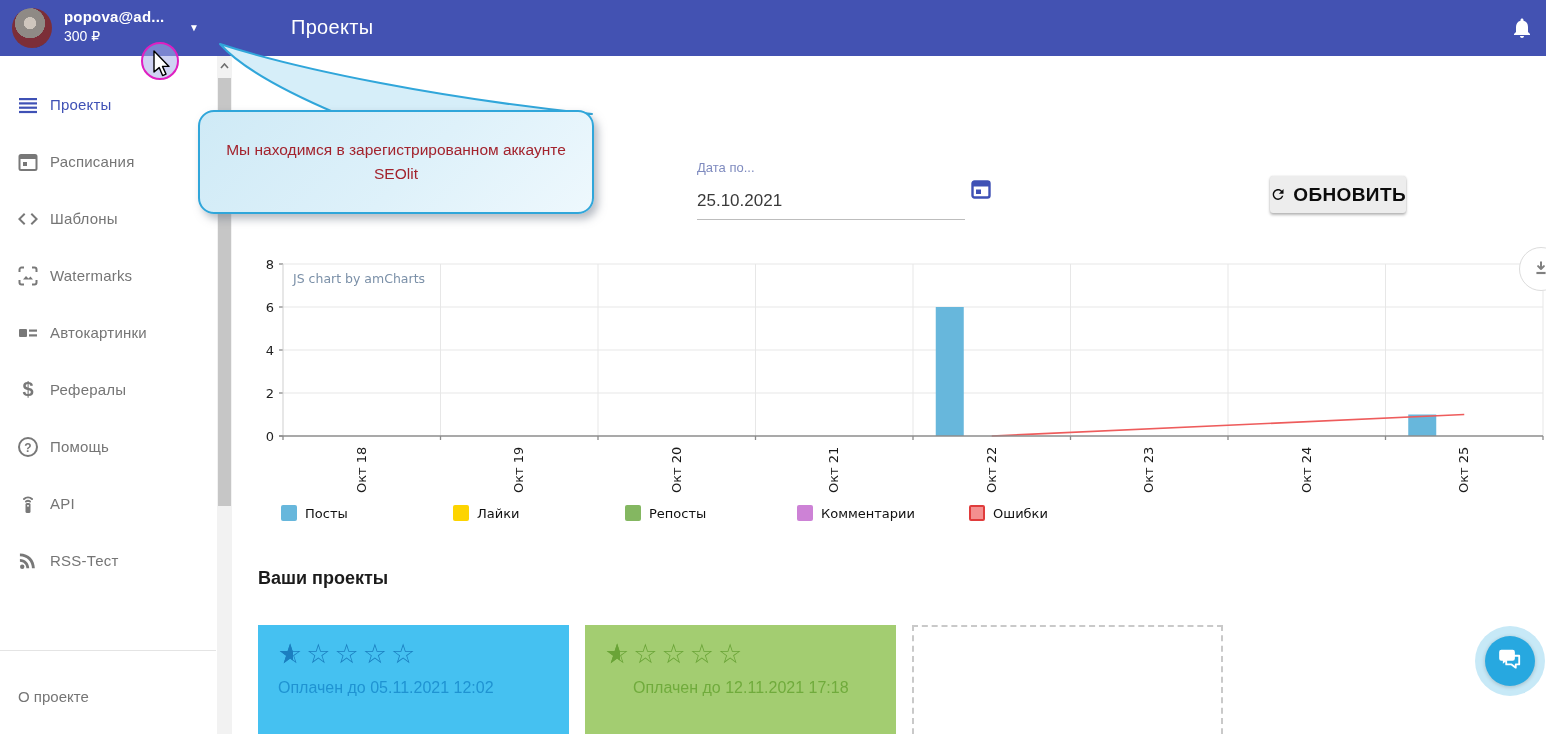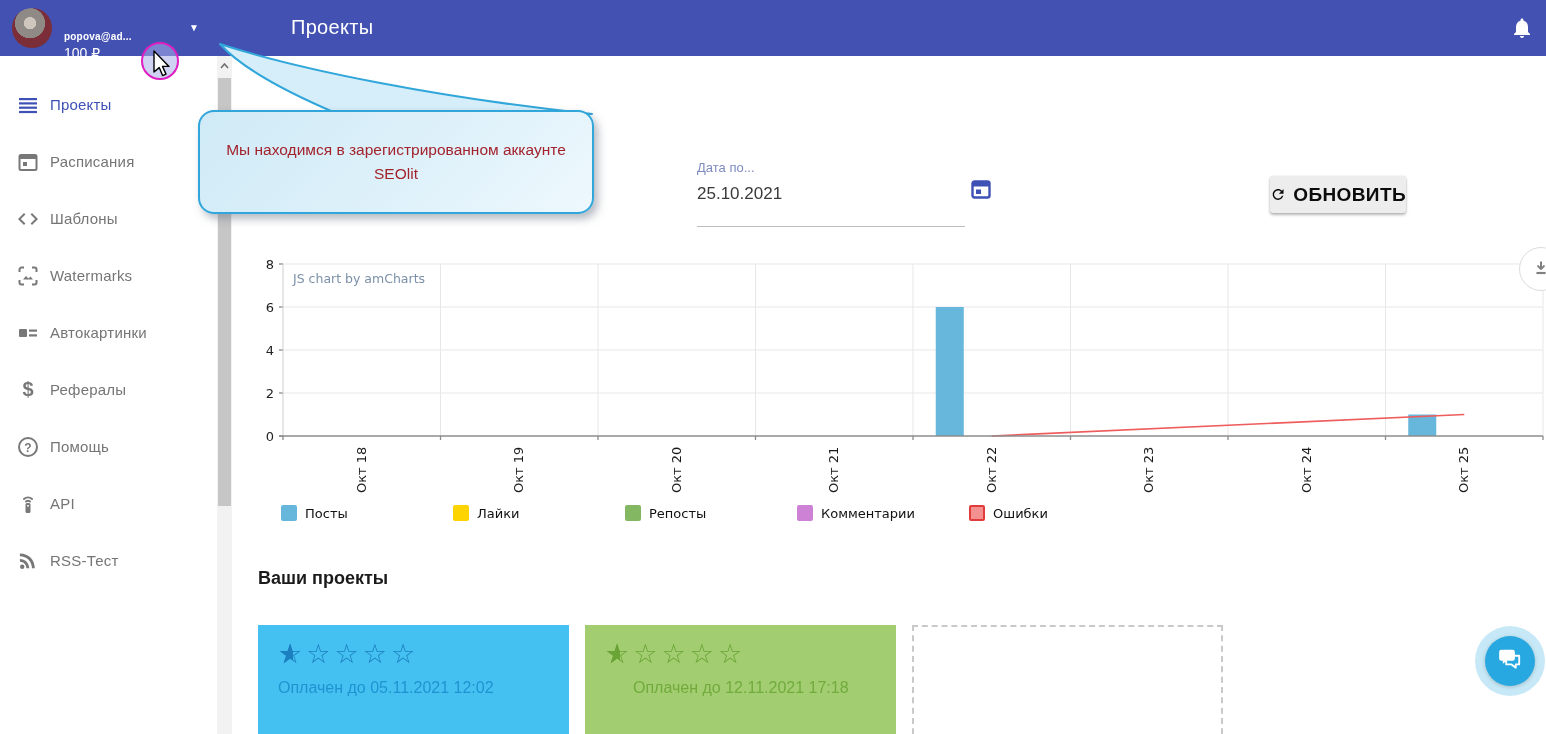--- a/index.html
+++ b/index.html
@@ -6,21 +6,21 @@
   html,body { width:1546px; height:734px; overflow:hidden; background:#fff;
               font-family:"Liberation Sans","DejaVu Sans",sans-serif; position:relative; }
 
   
   .header { position:absolute; left:0; top:0; width:1546px; height:56px; background:#4352b2; z-index:3; }
   .account { position:absolute; left:12px; top:8px; display:flex; align-items:flex-start; cursor:pointer; }
   .avatar { width:40px; height:40px; border-radius:50%;
             background:radial-gradient(circle at 45% 38%, #cfc6bd 0 18%, #8f8a85 19% 45%, #7c2e38 46% 75%, #4a2c38 76%);
             border:0; }
   .acct-text { margin-left:12px; color:#fff; }
-  .acct-name { font-size:10px; font-weight:bold; letter-spacing:.2px;margin-top:23px; }
+  .acct-name { font-size:15px; font-weight:bold; letter-spacing:.2px; }
   .acct-balance { font-size:14px; margin-top:3px; }
   .caret { position:absolute; left:189px; top:22px; color:#fff; font-size:10px; }
   .page-title { position:absolute; left:291px; top:16px; color:#fff; font-size:20px; font-weight:500; letter-spacing:.3px; }
   .bell { position:absolute; right:12px; top:16px; width:24px; height:24px; cursor:pointer; }
 
   
   .sidebar { position:absolute; left:0; top:56px; width:216px; height:678px; background:#fff; z-index:1; }
   .side-items { padding-top:20px; }
   .side-item { height:57px; display:flex; align-items:center; padding-left:16px; cursor:pointer; }
   .side-item .ico { width:24px; height:24px; flex:0 0 24px; display:flex; align-items:center; justify-content:center; color:#787878; }
@@ -33,21 +33,21 @@
   
   .scrollbar { position:absolute; left:217px; top:56px; width:15px; height:678px; background:#f2f2f2; z-index:2; }
   .sb-arrow { position:absolute; left:0; top:2px; width:15px; height:16px; display:flex; align-items:center; justify-content:center; cursor:pointer; }
   .sb-thumb { position:absolute; left:1px; top:22px; width:13px; height:428px; background:#c6c6c6; cursor:pointer; }
 
   
   .main { position:absolute; left:232px; top:56px; width:1314px; height:678px; background:#fff; }
 
   .date-field { position:absolute; left:697px; top:160px; width:268px; }
   .date-label { font-size:13px; color:#7f8bbf; }
-  .date-value { font-size:17px; color:#3a3a3a; margin-top:9px; padding-bottom:22px; border-bottom:1px solid #bdbdbd; cursor:text; }
+  .date-value { font-size:17px; color:#3a3a3a; margin-top:16px; padding-bottom:8px; border-bottom:1px solid #bdbdbd; cursor:text; }
   .cal-icon { position:absolute; left:969px; top:177px; width:24px; height:24px; cursor:pointer; }
 
   .refresh-btn { position:absolute; left:1270px; top:176px; width:136px; height:37px; background:#ededed;
                  border:0; border-radius:3px; box-shadow:0 2px 3px rgba(0,0,0,.28), 0 0 2px rgba(0,0,0,.12);
                  display:flex; align-items:center; justify-content:center; cursor:pointer; }
   .refresh-btn .rlab { font-size:19px; font-weight:600; color:#0c0c0c; letter-spacing:.4px; margin-left:7px; }
 
   .chart-wrap { position:absolute; left:255px; top:255px; width:1291px; height:250px; }
   .chart-wrap svg text { font-family:"DejaVu Sans","Liberation Sans",sans-serif; }
   .export-btn { position:absolute; left:1519px; top:247px; width:44px; height:44px; border-radius:50%;
@@ -86,21 +86,21 @@
   .cursor { position:absolute; left:152px; top:50px; z-index:21; }
 </style>
 </head>
 <body>
 
 <div class="header">
   <div class="account">
     <div class="avatar"></div>
     <div class="acct-text">
       <div class="acct-name">popova@ad...</div>
-      <div class="acct-balance">100 ₽</div>
+      <div class="acct-balance">300 ₽</div>
     </div>
   </div>
   <div class="caret">▼</div>
   <div class="page-title">Проекты</div>
   <div class="bell">
     <svg viewBox="0 0 24 24" width="24" height="24">
         <path fill="#fff" d="M12 22c1.1 0 2-.9 2-2h-4c0 1.1.9 2 2 2zm6-6v-5c0-3.07-1.63-5.64-4.5-6.32V4c0-.83-.67-1.5-1.5-1.5S10.5 3.17 10.5 4v.68C7.64 5.36 6 7.92 6 11v5l-2 2v1h16v-1l-2-2z"></path>
       </svg>
   </div>
 </div>
@@ -184,20 +184,23 @@
     </div>
     <div class="side-item">
       <span class="ico">
         <svg viewBox="0 0 24 24" width="24" height="24" fill="currentColor">
             <circle cx="6.2" cy="17.8" r="2.2"></circle>
             <path d="M4 10.5v2.9c3.64 0 6.6 2.96 6.6 6.6h2.9c0-5.24-4.26-9.5-9.5-9.5zm0-5.7v2.9c7.1 0 12.3 5.6 12.3 12.3H19.2C19.2 11.6 13.3 4.8 4 4.8z" transform="translate(0,-0.3) scale(0.98)"></path>
           </svg>
       </span>
       <span class="lbl">RSS-Тест</span>
     </div>
+  </div>
+  <div class="side-footer">
+    <span class="lbl">О проекте</span>
   </div>
 </div>
 
 <div class="scrollbar">
   <div class="sb-arrow">
     <svg width="9" height="6" viewBox="0 0 9 6">
         <path d="M1 5 4.5 1 8 5" fill="none" stroke="#6e6e6e" stroke-width="1.6"></path>
       </svg>
   </div>
   <div class="sb-thumb"></div>

